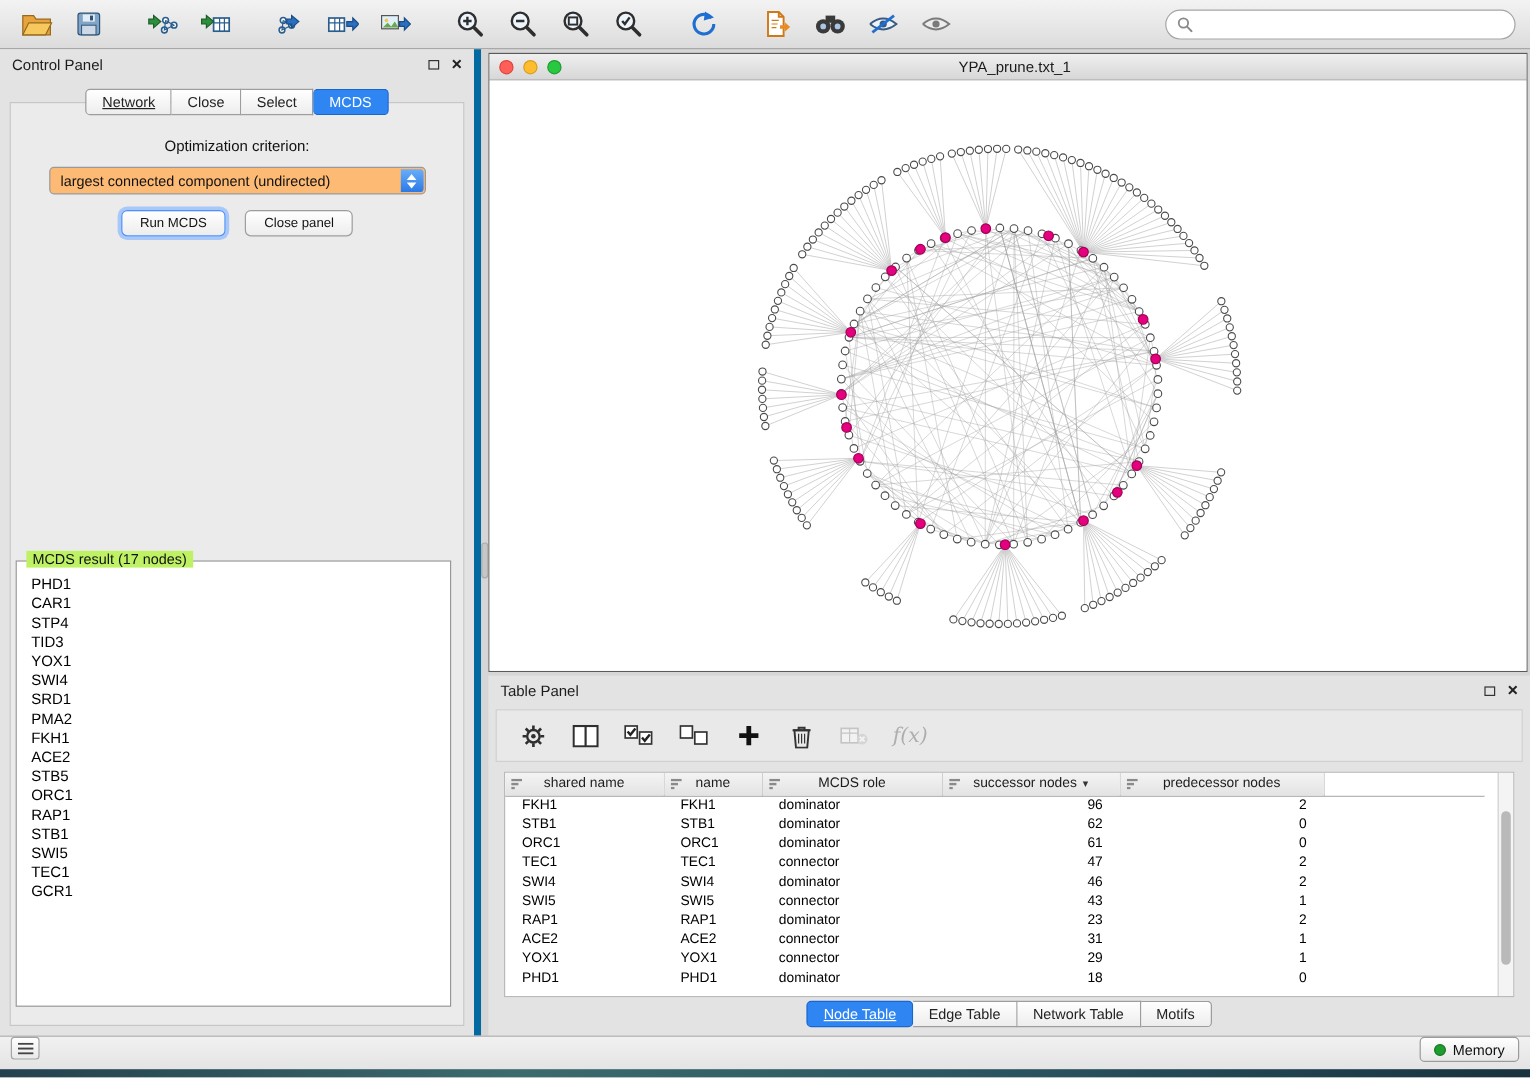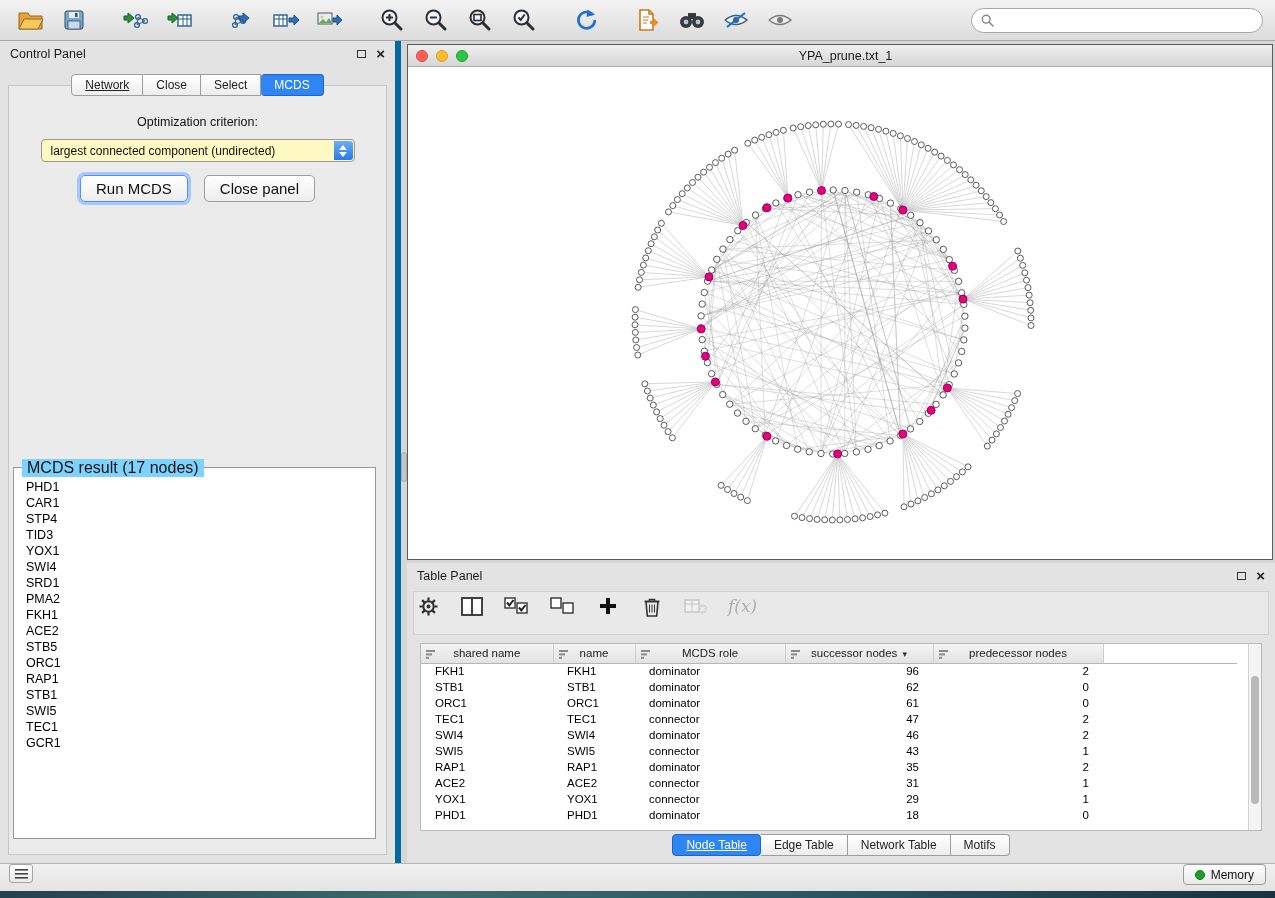--- a/index.html
+++ b/index.html
@@ -21,49 +21,49 @@
   .ph-icons { margin-left:auto; display:flex; align-items:center; gap:10px; }
   .float-ic { width:9px; height:8px; border:1.5px solid #333; display:inline-block; }
   .close-ic { font-weight:700; font-size:15px; color:#222; line-height:10px; }
   .tab-pane { position:absolute; left:8px; right:8px; top:44px; bottom:8px; border:1px solid #c7c7c7; background:#ebebeb; }
   .seg-tabs { position:absolute; top:33px; left:0; right:0; display:flex; justify-content:center; z-index:2; }
   .seg { padding:3px 13px; font-size:12px; color:#222; background:linear-gradient(#ffffff,#ededed); border:1px solid #9d9d9d; border-left:none; cursor:default; }
   .seg:first-child { border-left:1px solid #9d9d9d; border-radius:4px 0 0 4px;text-decoration:underline; }
   .seg:last-child { border-radius:0 4px 4px 0;text-align:right; }
   .seg.active { background:#2f86f2; color:#fff; border-color:#1a66cf; border-radius:4px; }
   .opt-label { margin-top:29px; text-align:center; font-size:12.5px; color:#111; }
-  #criterion-select { position:relative; width:314px; height:23px; margin:10px auto 0; background:#fef9c3; border:1px solid #999; border-radius:4px; font-size:12px; display:flex; align-items:center; padding:0 26px 0 9px; color:#111; }
+  #criterion-select { position:relative; width:314px; height:23px; margin:10px auto 0; background:#fdba74; border:1px solid #999; border-radius:4px; font-size:12px; display:flex; align-items:center; padding:0 26px 0 9px; color:#111; }
   .stepper { position:absolute; right:1px; top:1px; bottom:1px; width:19px; background:linear-gradient(#6aaef9,#2b7ae6); border-radius:0 3px 3px 0; display:flex; flex-direction:column; align-items:center; justify-content:center; gap:2px; }
   .tri-up { width:0; height:0; border-left:4px solid transparent; border-right:4px solid transparent; border-bottom:5px solid #fff; }
   .tri-dn { width:0; height:0; border-left:4px solid transparent; border-right:4px solid transparent; border-top:5px solid #fff; }
   .btn-row { margin-top:13px; display:flex; justify-content:center; gap:16px; }
-  .mac-btn { font-family:"Liberation Sans", sans-serif; font-size:15px; color:#111; padding:4px 15px; background:linear-gradient(#ffffff,#ededed); border:1px solid #9e9e9e; border-radius:5px; cursor:default; }
+  .mac-btn { font-family:"Liberation Sans", sans-serif; font-size:11px; color:#111; padding:4px 15px; background:linear-gradient(#ffffff,#ededed); border:1px solid #9e9e9e; border-radius:5px; cursor:default; }
   .mac-btn.focused { border-color:#4d90fe; box-shadow:0 0 0 3px #a7c8f9; }
   #mcds-fieldset { position:absolute; left:4px; right:10px; top:381px; height:372px; background:#fff; border:1px solid #979797; }
-  #mcds-legend { position:absolute; top:-9px; left:8px; background:#7dd3fc; padding:0 5px; font-size:16px; color:#111; }
+  #mcds-legend { position:absolute; top:-9px; left:8px; background:#bef264; padding:0 5px; font-size:12px; color:#111; }
   #mcds-list { position:absolute; inset:2px; overflow:hidden; padding:9px 10px; }
   .mcds-item { font-size:12.5px; line-height:16px; color:#000; cursor:default; }
 
   
   #net-window { position:absolute; left:407px; top:44px; width:866px; height:516px; background:#fff; border:1px solid #5a5a5a; }
   #net-titlebar { height:22px; background:linear-gradient(#efefef,#d7d7d7); border-bottom:1px solid #aeaeae; position:relative; display:flex; align-items:center; padding:0 8px; }
   .tl-dot { width:12px; height:12px; border-radius:50%; margin-right:8px; cursor:default; }
   .tl-red { background:#ff5f57; border:1px solid #e0443e; }
   .tl-yellow { background:#febc2e; border:1px solid #d89f22; }
   .tl-green { background:#28c840; border:1px solid #1f9e31; }
   #net-title { position:absolute; left:11px; right:0; text-align:center; font-size:12.5px; color:#1b1b1b; }
   #network-svg { display:block; width:864px; height:492px; background:#fff; }
 
   
   #splitter { position:absolute; left:401px; top:41px; width:6px; height:822px; background:#d6d6d6; }
   #splitter-grip { position:absolute; left:401px; top:452px; width:6px; height:30px; background:#c6c6c6; border:1px solid #aaa; border-radius:3px; }
 
   
   #table-panel { position:absolute; left:407px; top:563px; width:868px; height:300px; background:#e3e3e3; }
-  #tp-toolbar { position:absolute; left:6px; top:28px; right:6px; height:44px; background:#e9e9e9; border:1px solid #d0d0d0; display:flex; align-items:flex-start; gap:20px; padding:0 2px; }
+  #tp-toolbar { position:absolute; left:6px; top:28px; right:6px; height:44px; background:#e9e9e9; border:1px solid #d0d0d0; display:flex; align-items:center; gap:20px; padding:0 18px; }
   .tp-btn { border:none; background:transparent; display:flex; align-items:center; justify-content:center; cursor:default; min-width:24px; height:28px; }
   .tp-btn .fx { font-family:"DejaVu Serif", serif; font-style:italic; font-size:17px; color:#aeaeae; }
   .tp-btn.disabled svg { opacity:0.45; }
   #table-container { position:absolute; left:13px; top:80px; width:842px; height:188px; background:#fff; border:1px solid #b9b9b9; overflow:hidden; }
   #node-table { border-collapse:collapse; table-layout:fixed; width:816px; }
   #node-table th { position:relative; height:19px; background:linear-gradient(#f4f4f4,#e3e3e3); border-right:1px solid #cfcfcf; border-bottom:1px solid #b5b5b5; font-size:11.5px; font-weight:400; color:#1c1c1c; text-align:center; }
   #node-table th.filler { background:#fff; border-right:none; }
   #node-table th:nth-child(1){width:132px;} #node-table th:nth-child(2){width:82px;}
   #node-table th:nth-child(3){width:150px;} #node-table th:nth-child(4){width:148px;}
   #node-table th:nth-child(5){width:170px;} #node-table th:nth-child(6){width:auto;}
@@ -958,21 +958,21 @@
               <td>SWI5</td>
               <td>connector</td>
               <td class="num">43</td>
               <td class="num">1</td>
               <td></td>
             </tr>
             <tr>
               <td>RAP1</td>
               <td>RAP1</td>
               <td>dominator</td>
-              <td class="num">35</td>
+              <td class="num">23</td>
               <td class="num">2</td>
               <td></td>
             </tr>
             <tr>
               <td>ACE2</td>
               <td>ACE2</td>
               <td>connector</td>
               <td class="num">31</td>
               <td class="num">1</td>
               <td></td>

